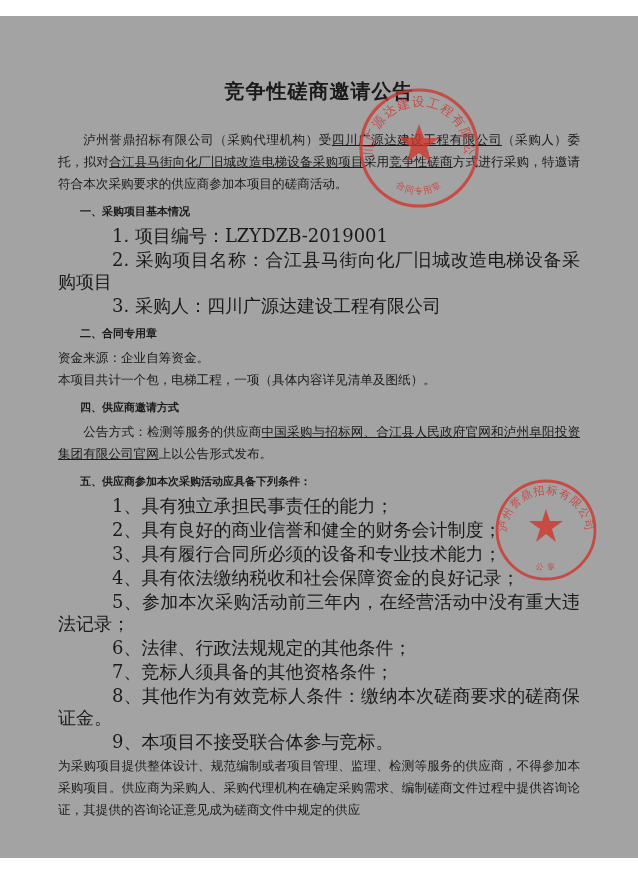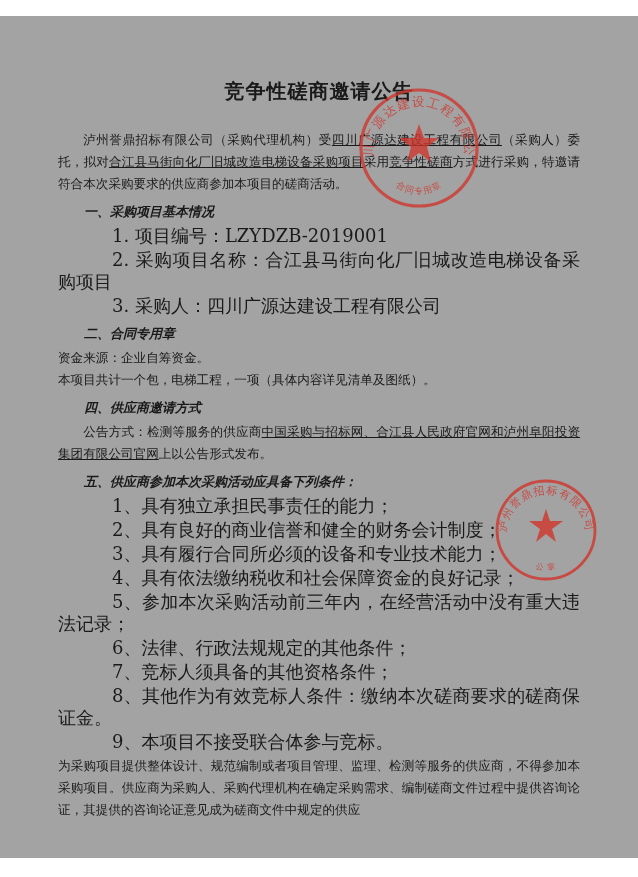--- a/index.html
+++ b/index.html
@@ -44,23 +44,22 @@
     text-align: justify;
     text-justify: inter-ideograph;
   }
   .indent {
     text-indent: 2em;
   }
   .heading {
     font-weight: bold;
     text-indent: 2em;
     margin: 6px 0 2px 0;
-    font-size: 13px;
+    font-size: 11px;
     line-height: 22px;
-    font-style: italic;
   }
   .item-num {
     text-indent: 3em;
     font-size: 18px;
     line-height: 22px;
     margin: 0 0 2px 0;
   }
   .u {
     text-decoration: underline;
   }

